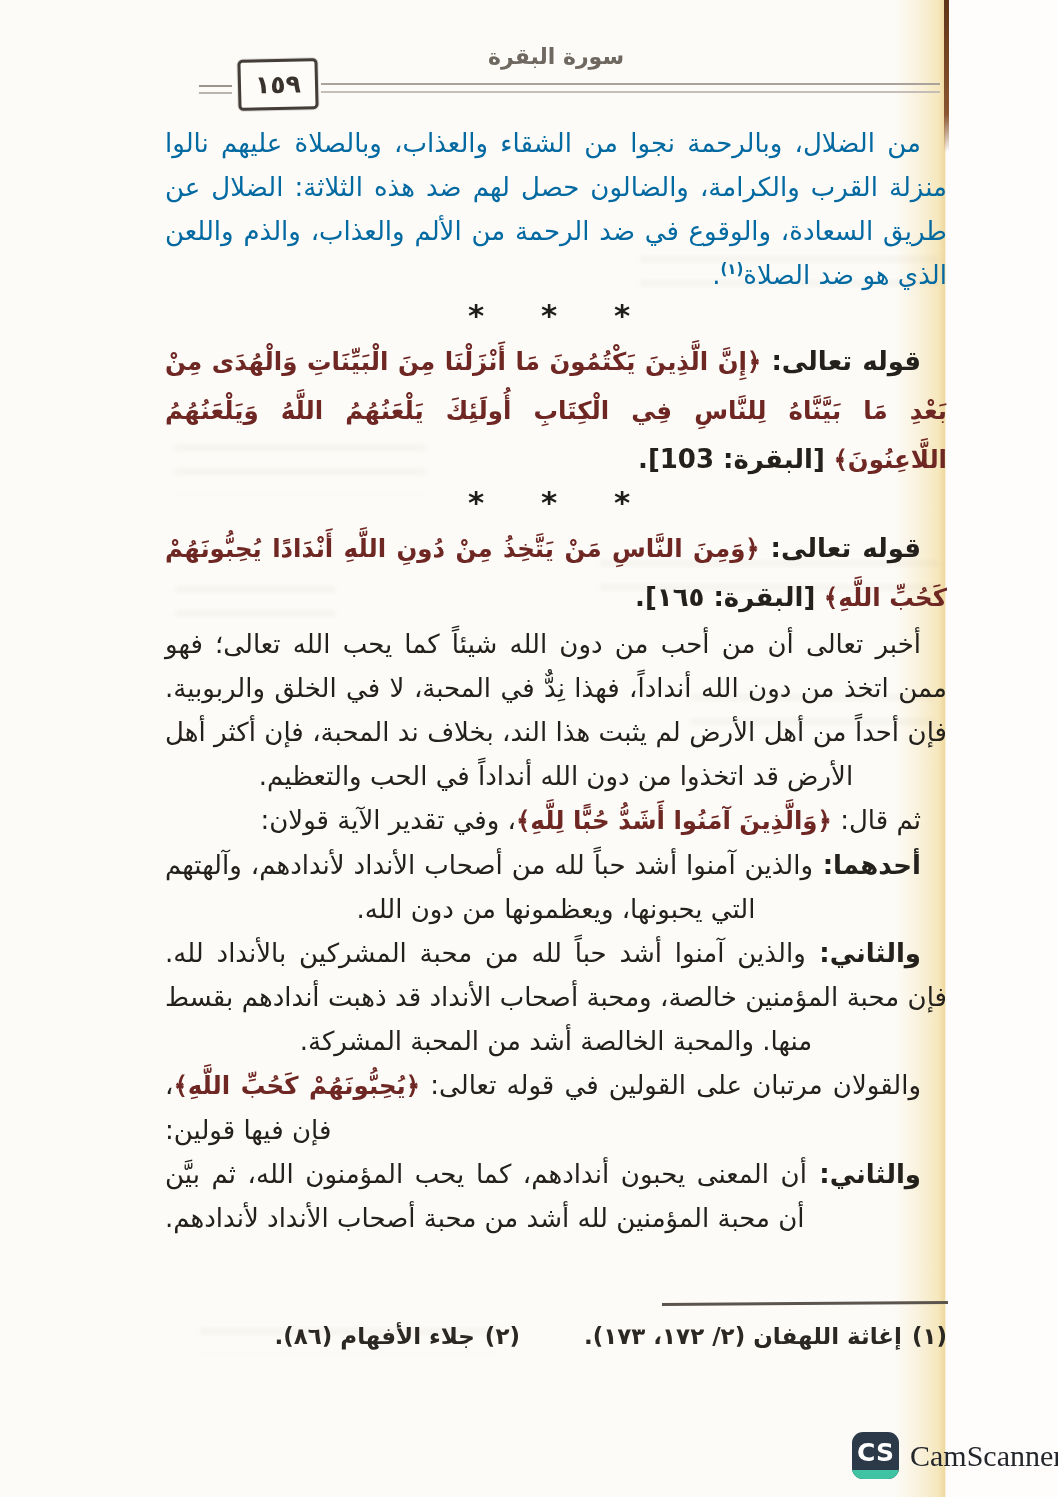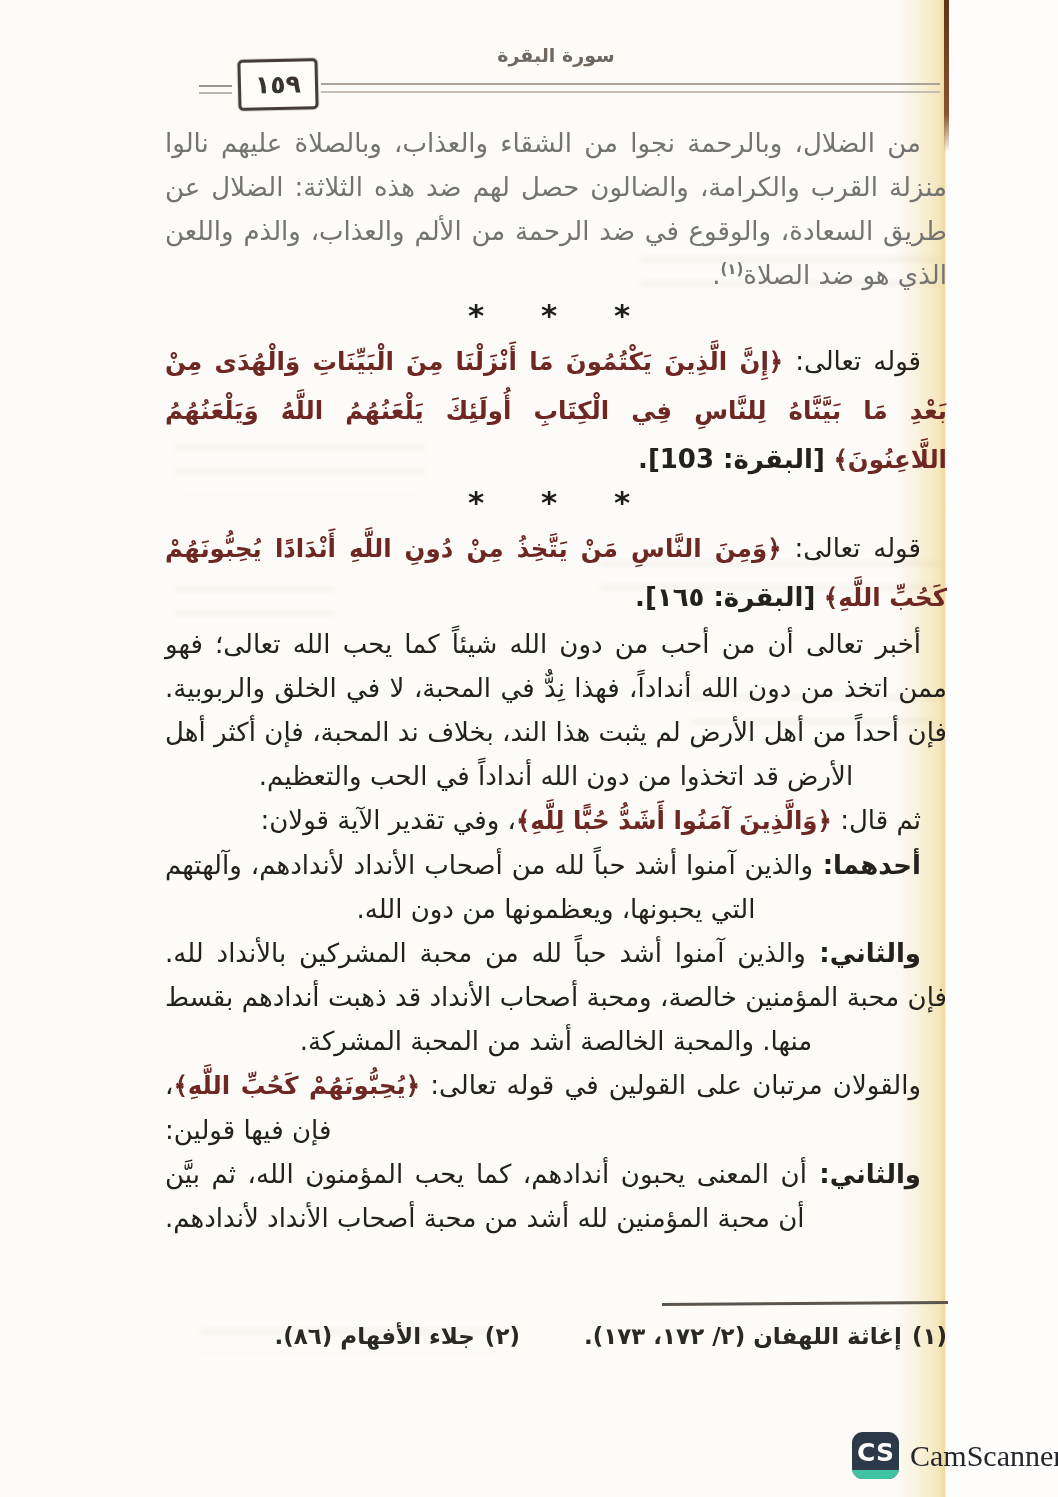--- a/index.html
+++ b/index.html
@@ -13,41 +13,41 @@
   
   .edge-cream{left:894px; top:0; width:52px; height:1497px;
     background:linear-gradient(to right, rgba(248,238,210,0) 0%, rgba(247,233,196,.5) 45%,
       rgba(243,224,168,.75) 86%, rgba(236,213,148,.9) 97%, rgba(250,248,244,0) 100%);}
   .edge-white{left:947px; top:0; width:111px; height:1497px; background:#fefdfc;}
   .edge-line{left:944px; top:0; width:5px; height:152px;
     background:linear-gradient(to bottom,#5f3318,#8a5530 75%, rgba(138,85,48,0));}
 
   
   .surah-title{left:165px; top:44px; width:782px; text-align:center;
-    font-size:19px; font-weight:bold; color:#6f6860; filter:blur(.4px); letter-spacing:1px;}
+    font-size:22px; font-weight:bold; color:#6f6860; filter:blur(.4px); letter-spacing:1px;}
   .pagebox{left:238px; top:59px; width:74px; height:45px;
     border:3px solid #453e38; border-radius:5px; background:#fdfcf9;
     transform:rotate(-1.4deg); display:flex; align-items:center; justify-content:center;
     font-size:25px; font-weight:bold; color:#3a332d; box-shadow:0 0 0 1px rgba(70,63,57,.18);}
   .hdash{left:199px; top:85px; width:33px; height:5px;
     border-top:2px solid #9b958d; border-bottom:2px solid #bab4ac;}
   .hrule{left:321px; top:83px; width:619px; height:6px;
     border-top:2px solid #a9a39b; border-bottom:2px solid #c4beb6;}
 
   
   .content{position:absolute; left:165px; top:121px; width:782px;
     direction:rtl; text-align:justify; color:#24211d; font-size:26px; line-height:44px;}
   .content p{margin:0;}
   .indent{text-indent:26px;}
-  .p1{color:#737373; filter:blur(.35px); margin-bottom:5px;}
+  .p1{color:#0369a1; filter:blur(.35px); margin-bottom:5px;}
   .sep{text-align:center; direction:ltr; font-size:31px; font-weight:bold;
     letter-spacing:14px; word-spacing:18px; line-height:32px; height:32px;
     color:#1f1d1a; margin:2px 0 6px;}
   .verse-p{line-height:49px; margin-bottom:5px;}
-  .qlabel{font-weight:normal;}
+  .qlabel{font-weight:bold;}
   .quran{color:#6e2723; font-weight:bold; font-size:24.5px; letter-spacing:-.3px;}
   .ref{font-weight:bold;}
   .blabel{font-weight:bold;margin-top:48px;}
   .center-last{text-align-last:center;}
   .left-last{text-align-last:left;}
   sup.fn{font-size:15px; line-height:0; vertical-align:super; font-weight:bold;}
   .mb4{margin-bottom:4px;}
 
   
   .fnrule{left:662px; top:1302px; width:286px; height:3px; background:#5b554e;

